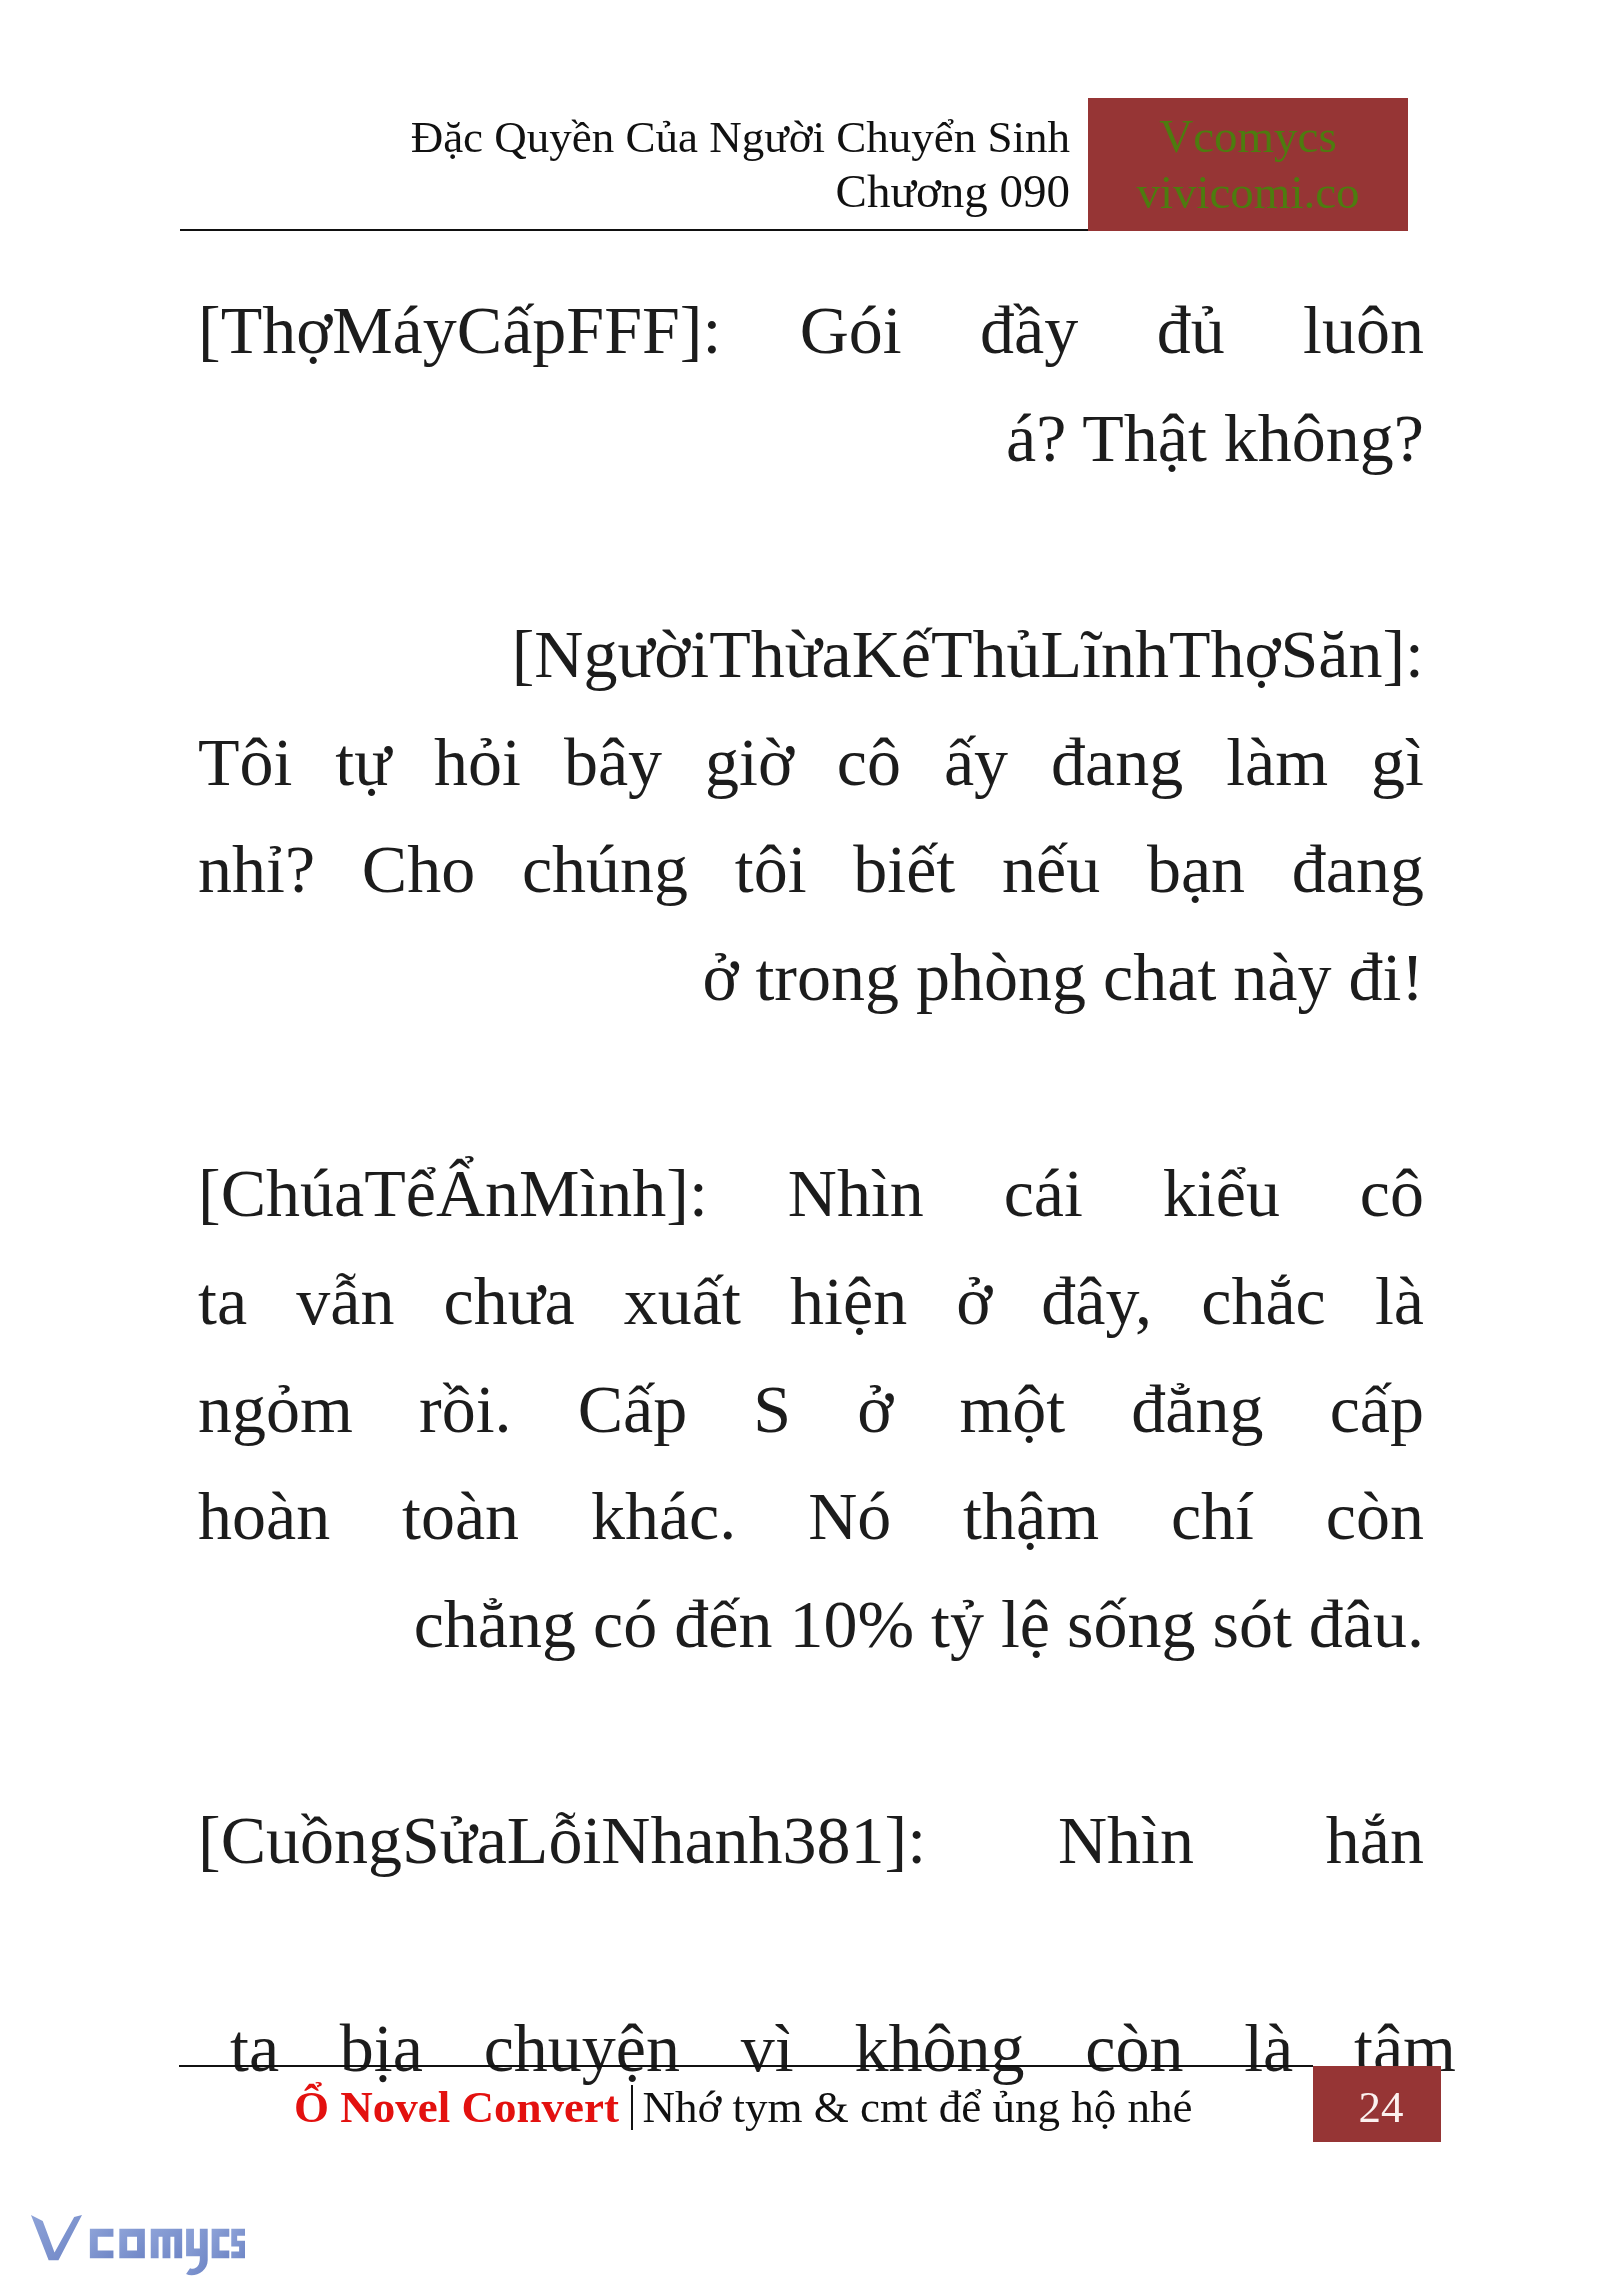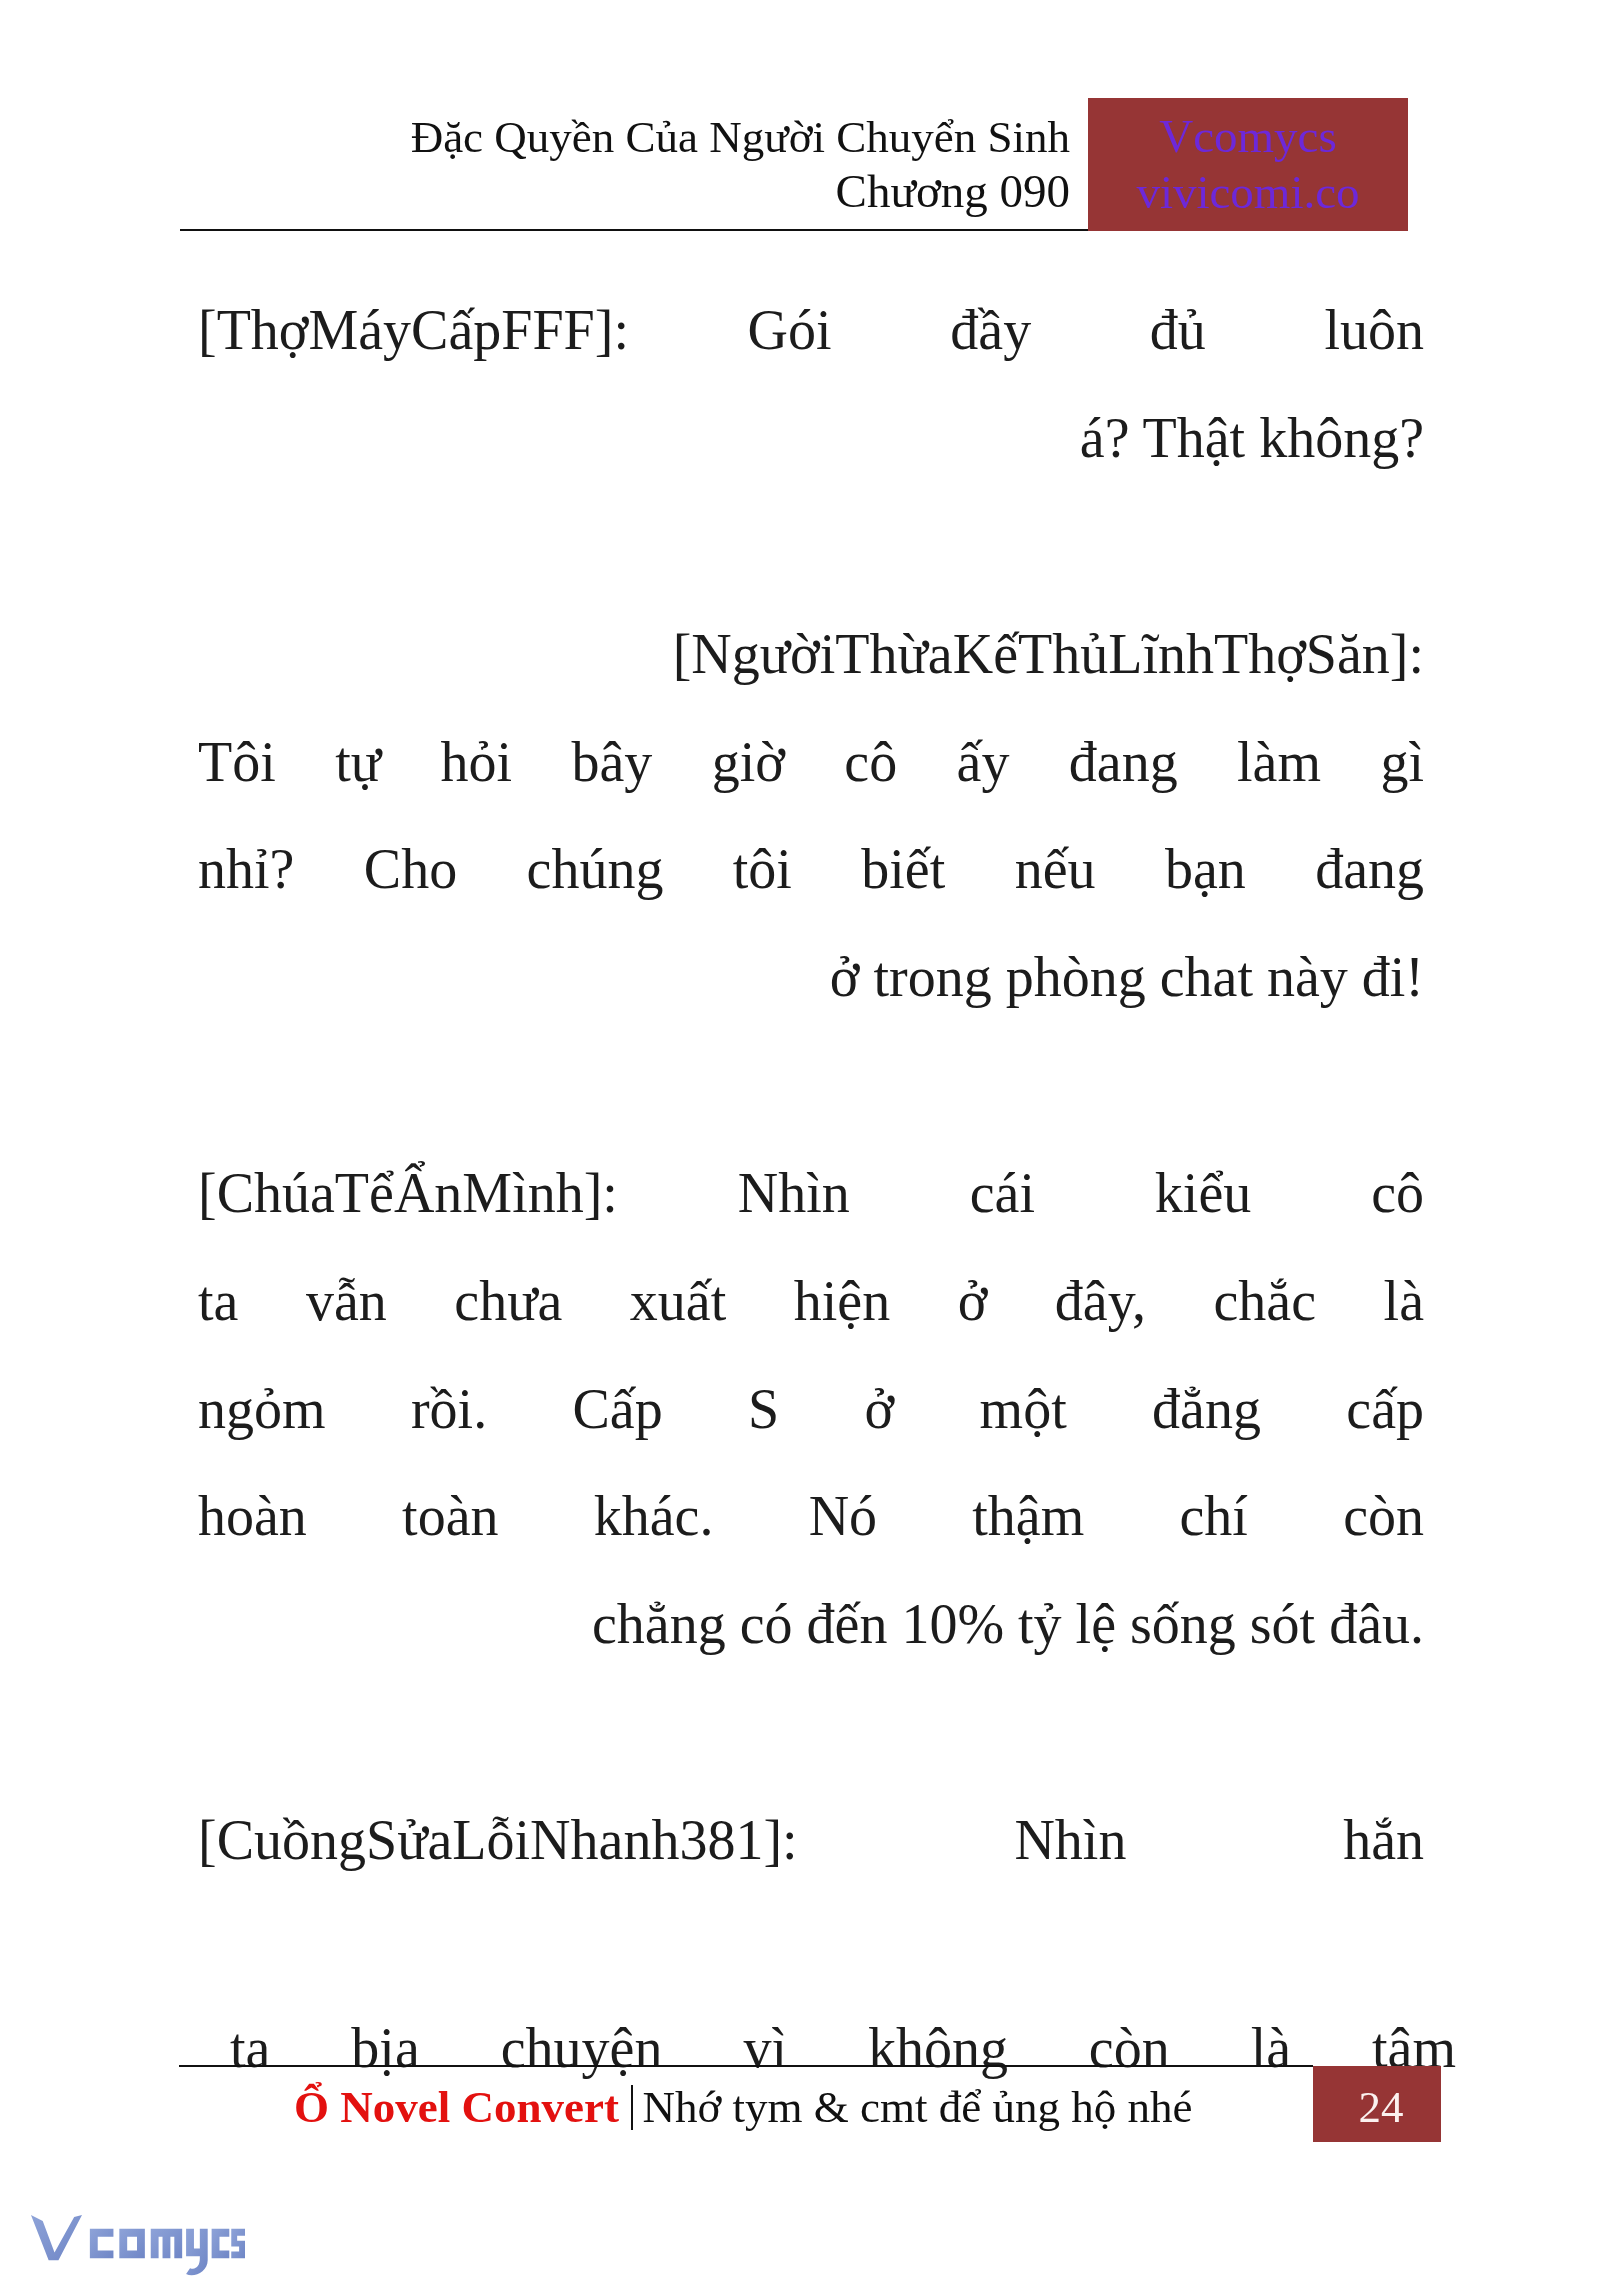--- a/index.html
+++ b/index.html
@@ -7,23 +7,23 @@
          font-family:"Liberation Serif","DejaVu Serif",serif; color:#1a1a1a; }
   .abs { position:absolute; }
   
   .hdr-title { right:552px; top:110px; width:882px; text-align:right;
                font-size:45px; line-height:54px; color:#111; white-space:nowrap; }
   .hdr-chapter { right:552px; top:164px; width:882px; text-align:right;
                font-size:47px; line-height:54px; color:#111; white-space:nowrap; }
   .hdr-rule { left:180px; top:229px; width:908px; height:2px; background:#111; }
   .hdr-box { left:1088px; top:98px; width:320px; height:133px; background:#963535; }
   .hdr-box-line { left:1088px; width:320px; text-align:center; font-size:47px;
-                  line-height:56px; color:#6d28d9; white-space:nowrap; }
+                  line-height:56px; color:#4d7c0f; white-space:nowrap; }
   
-  .line { left:198px; width:1226px; font-size:56px; line-height:108px;
+  .line { left:198px; width:1226px; font-size:68px; line-height:108px;
           white-space:nowrap; color:#1c1c1c; }
   .line.j { text-align:justify; text-align-last:justify; white-space:normal; }
   .line.l { text-align:right; }
   
   .ftr-rule { left:179px; top:2065px; width:1134px; height:2px; background:#111; }
   .ftr-text { left:294px; top:2080px; width:1000px; 
               font-size:45px; line-height:54px; white-space:nowrap; color:#111; }
   .ftr-brand { color:#e3110f; font-weight:bold; }
   .ftr-sep { display:inline-block; width:2px; height:45px; background:#111;
              vertical-align:-7.8px; margin:0 9.8px 0 11.8px; }

